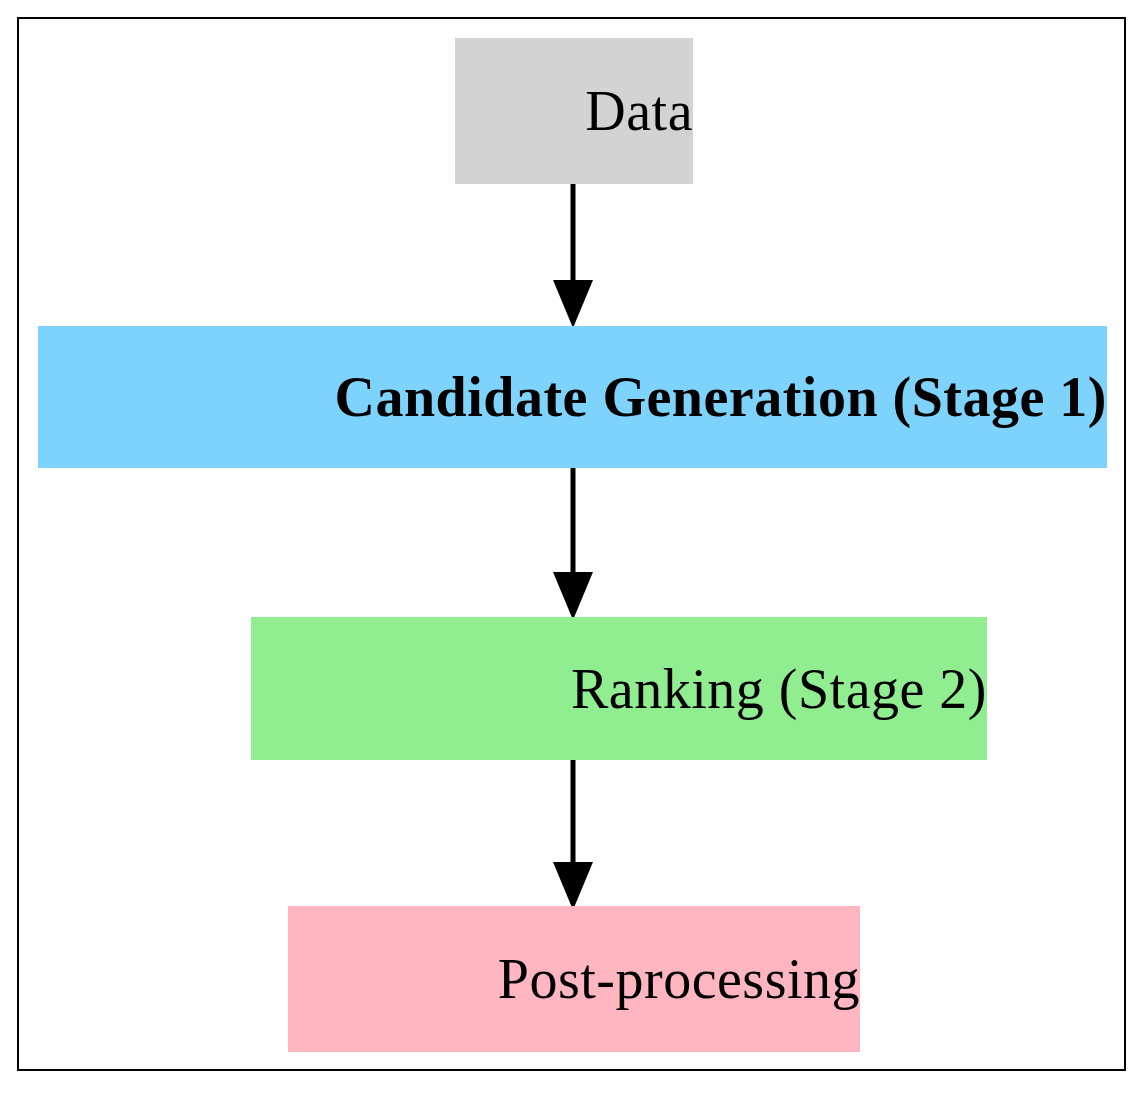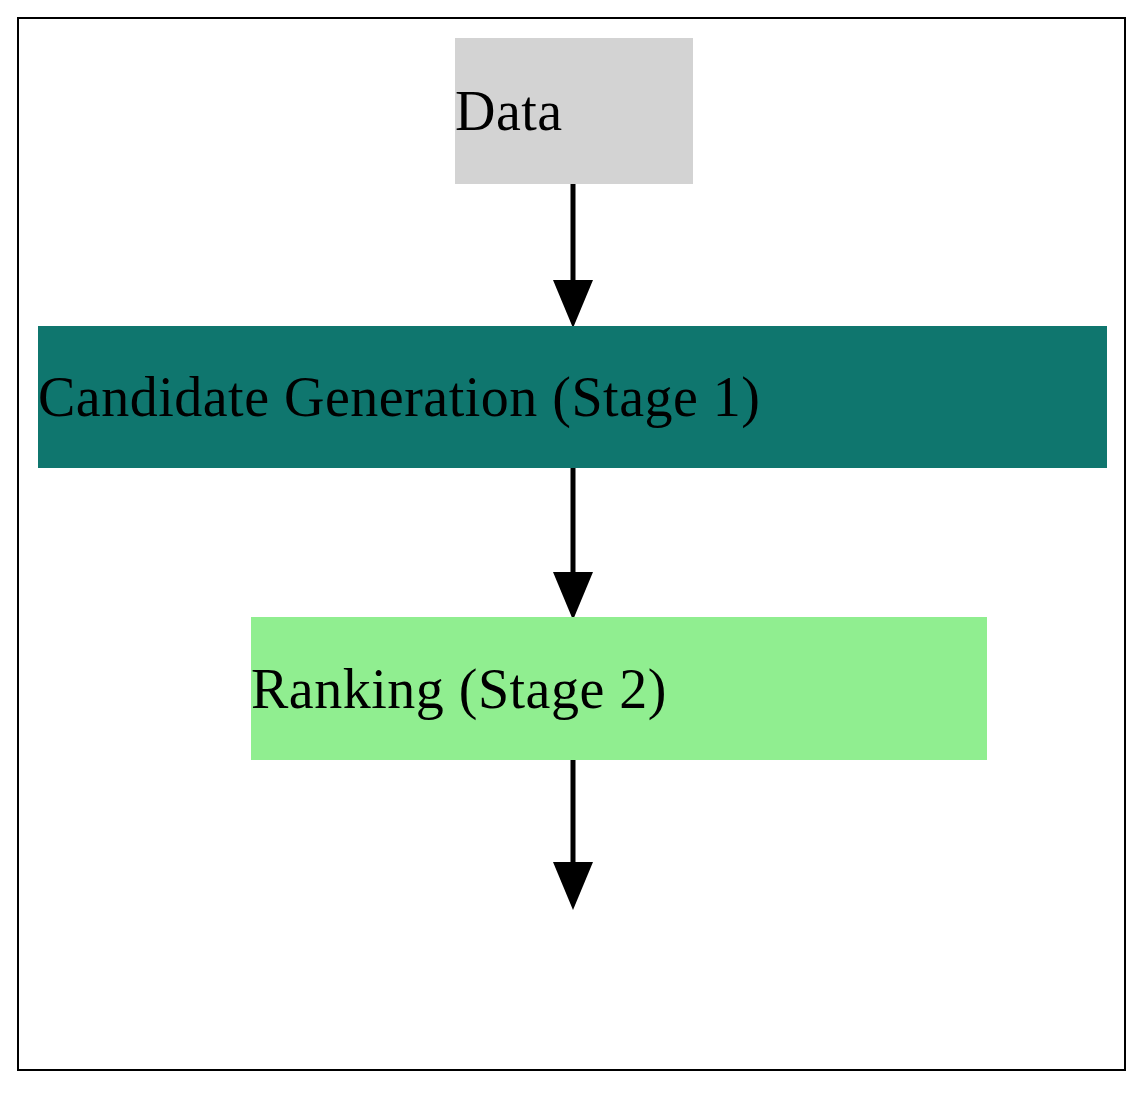--- a/index.html
+++ b/index.html
@@ -23,21 +23,21 @@
     width: 1109px;
     height: 1054px;
     border: 2px solid #000000;
     box-sizing: border-box;
     background: #ffffff;
   }
   .node {
     position: absolute;
     display: flex;
     align-items: center;
-    justify-content: flex-start;
+    justify-content: flex-end;
     color: #000000;
     line-height: 1;
     white-space: nowrap;
     letter-spacing: 0.5px;
     z-index: 2;
   }
   #node-data {
     left: 455px;
     top: 38px;
     width: 238px;
@@ -88,21 +88,21 @@
     <span>Data</span>
   </div>
 
   <div class="edge" id="edge-1">
     <svg width="50" height="146" viewBox="0 0 50 146" xmlns="http://www.w3.org/2000/svg">
       <line x1="25" y1="0" x2="25" y2="100" stroke="#000000" stroke-width="5"></line>
       <polygon points="5,98 45,98 25,146" fill="#000000"></polygon>
     </svg>
   </div>
 
-  <div class="node" id="node-candidate" style="background:#0f766e;">
+  <div class="node" id="node-candidate" style="background:#7dd3fc;font-weight:bold;">
     <span>Candidate Generation (Stage 1)</span>
   </div>
 
   <div class="edge" id="edge-2">
     <svg width="50" height="154" viewBox="0 0 50 154" xmlns="http://www.w3.org/2000/svg">
       <line x1="25" y1="0" x2="25" y2="108" stroke="#000000" stroke-width="5"></line>
       <polygon points="5,106 45,106 25,154" fill="#000000"></polygon>
     </svg>
   </div>
 
@@ -110,14 +110,17 @@
     <span>Ranking (Stage 2)</span>
   </div>
 
   <div class="edge" id="edge-3">
     <svg width="50" height="152" viewBox="0 0 50 152" xmlns="http://www.w3.org/2000/svg">
       <line x1="25" y1="0" x2="25" y2="106" stroke="#000000" stroke-width="5"></line>
       <polygon points="5,104 45,104 25,152" fill="#000000"></polygon>
     </svg>
   </div>
 
+  <div class="node" id="node-post" style="background:#ffb6c1;">
+    <span>Post-processing</span>
+  </div>
 
 </div>
 
 </body></html>

